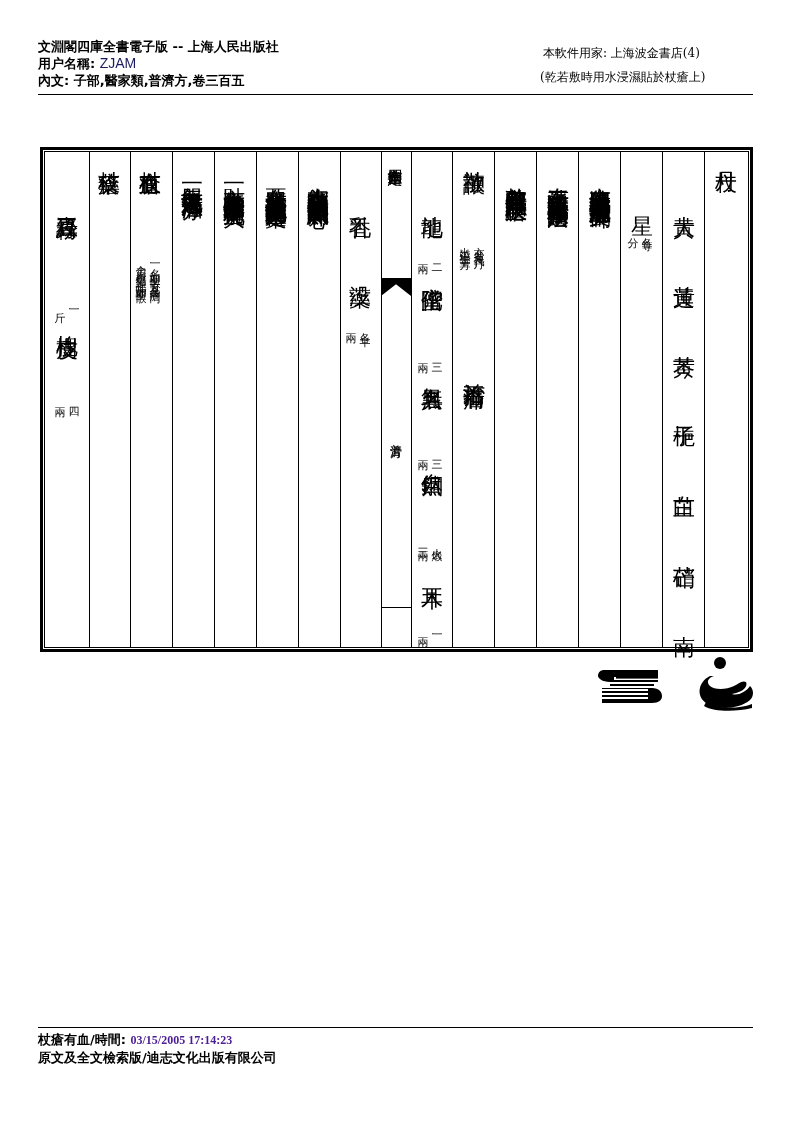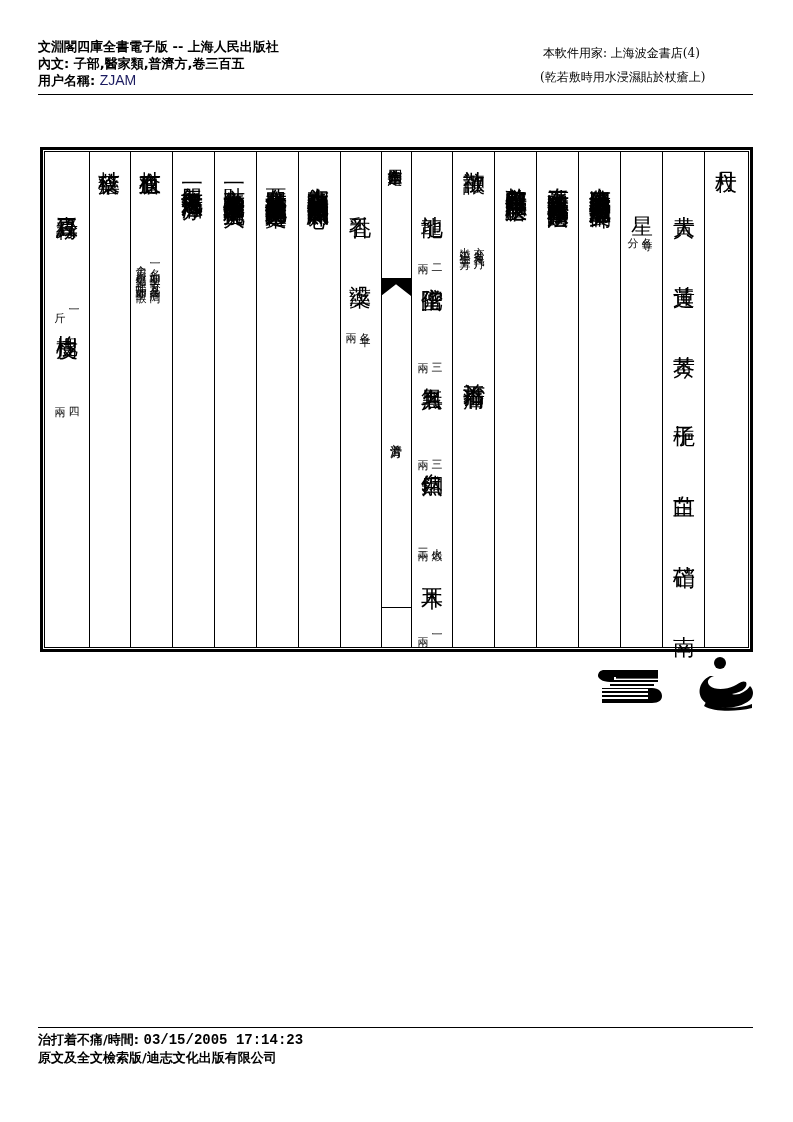--- a/index.html
+++ b/index.html
@@ -22,34 +22,34 @@
   .strip-title { font-size: 15px; line-height: 17px; letter-spacing: 0px; }
   .fishtail { position: absolute; left: 381px; top: 278px; width: 30px; height: 18px; background: #000; clip-path: polygon(0 0, 100% 0, 100% 100%, 50% 35%, 0 100%); }
   .strip-sub { font-size: 12px; line-height: 14px; }
   .strip-line { position: absolute; left: 381px; top: 607px; width: 30px; height: 1px; background: #000; }
 
   .logo1 { position: absolute; left: 598px; top: 668px; width: 64px; height: 36px; }
   .logo2 { position: absolute; left: 692px; top: 656px; width: 64px; height: 56px; }
 
   .ftr-rule { position: absolute; left: 38px; top: 1027px; width: 715px; height: 1px; background: #000; }
   .ftr { position: absolute; left: 38px; top: 1031px; font-family: "DejaVu Sans", sans-serif; font-weight: bold; font-size: 13px; line-height: 18px; }
-  .ftr .v { font-family: Liberation Mono, monospace; color: #000000; font-size: 14px; }
+  .ftr .v { font-family: Liberation Serif, serif; color: #4c1d95; font-size: 12px; }
 </style>
 </head>
 <body>
 
 <div class="hdr-left">
   <div>文淵閣四庫全書電子版 -- 上海人民出版社</div>
   <div>
+    <span class="user">用户名稱:</span>
+    <span class="user-val">ZJAM</span>
+  </div>
+  <div>
     <span>內文:</span>
     <span>子部,醫家類,普濟方,卷三百五</span>
-  </div>
-  <div>
-    <span class="user">用户名稱:</span>
-    <span class="user-val">ZJAM</span>
   </div>
 </div>
 <div class="hdr-right">
   <div class="l1">本軟件用家: 上海波金書店(4)</div>
   <div>(乾若敷時用水浸濕貼於杖瘡上)</div>
 </div>
 <div class="hdr-rule"></div>
 
 <div class="frame-outer"></div>
 <div class="frame-inner"></div>
@@ -170,17 +170,17 @@
 </svg>
 <svg class="logo2" viewBox="0 0 64 56">
   <circle cx="28" cy="7" r="6" fill="#000"></circle>
   <path d="M18 20 C6 26 4 40 14 47 C24 54 46 54 58 44 C62 40 62 34 58 30 C54 36 46 40 40 38 C52 36 56 30 54 26 C50 24 46 28 42 30 C34 34 22 34 18 30 C14 26 16 22 22 20 Z" fill="#000"></path>
   <path d="M14 46 C22 52 44 54 60 48 L60 52 C44 56 22 56 12 50 Z" fill="#000"></path>
 </svg>
 
 <div class="ftr-rule"></div>
 <div class="ftr">
   <div>
-    <span>治打着不痛/時間:</span>
+    <span>杖瘡有血/時間:</span>
     <span class="v">03/15/2005 17:14:23</span>
   </div>
   <div>原文及全文檢索版/迪志文化出版有限公司</div>
 </div>
 
 </body></html>

